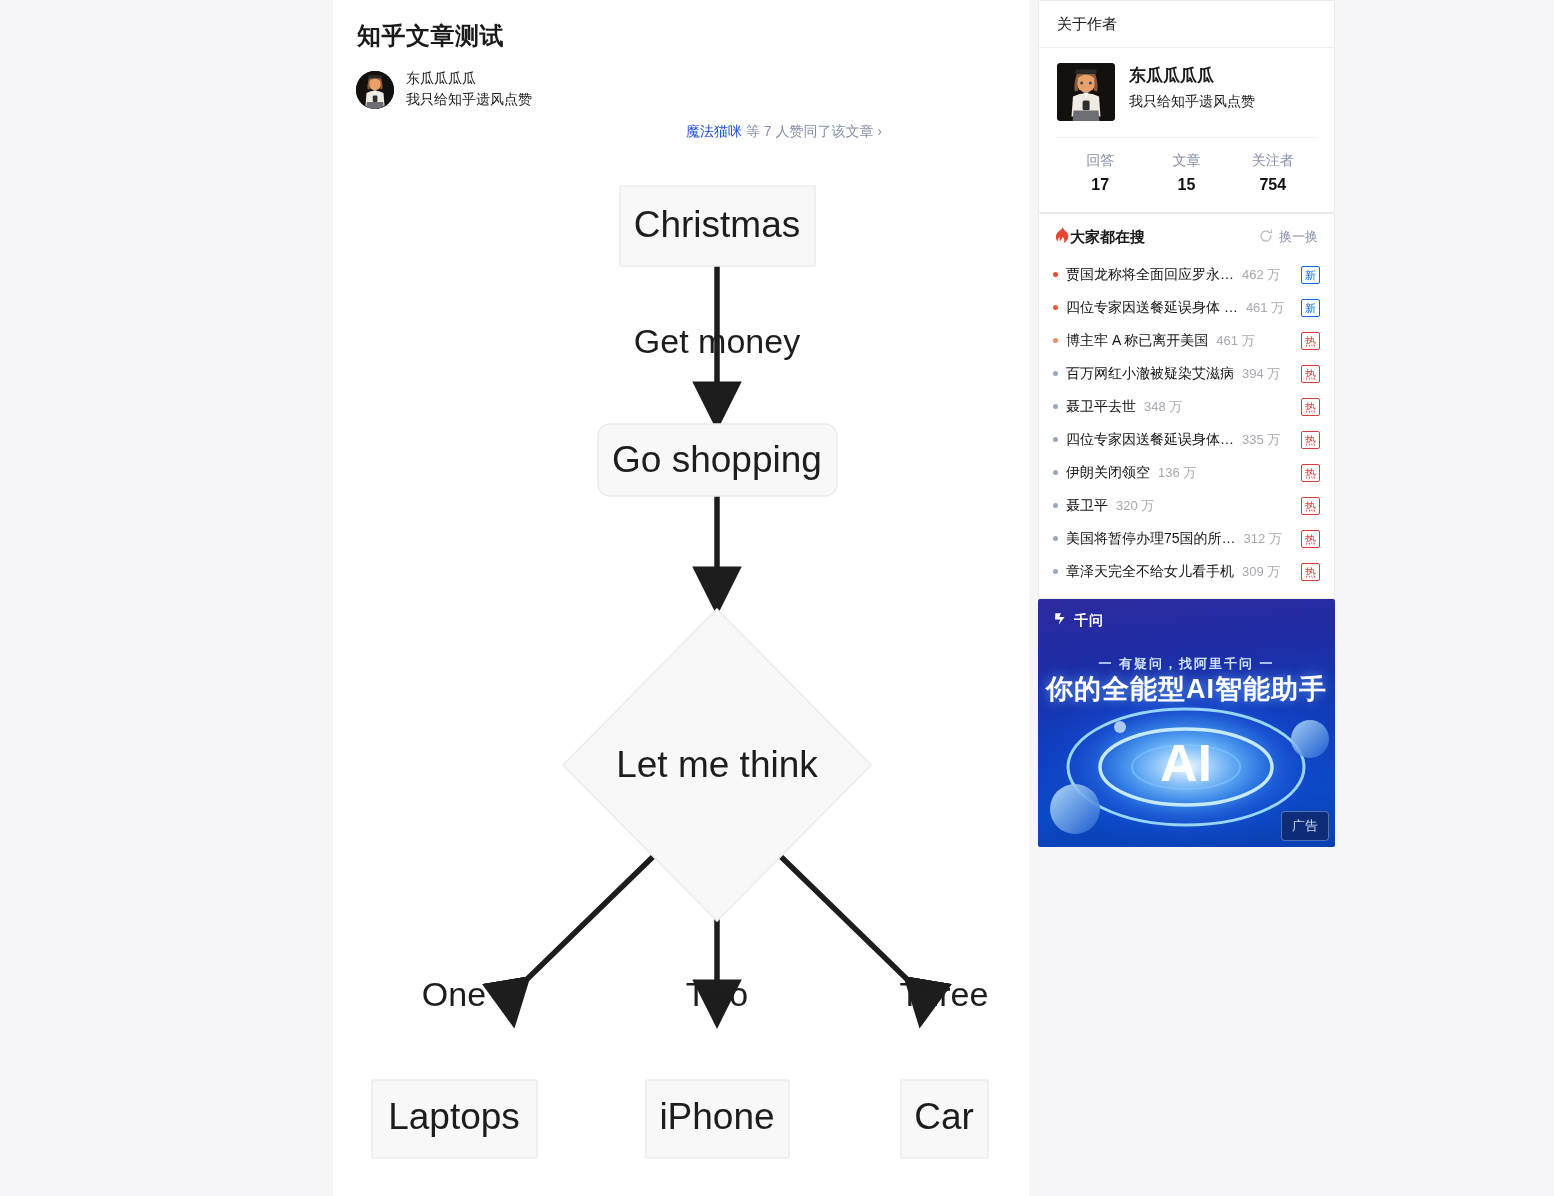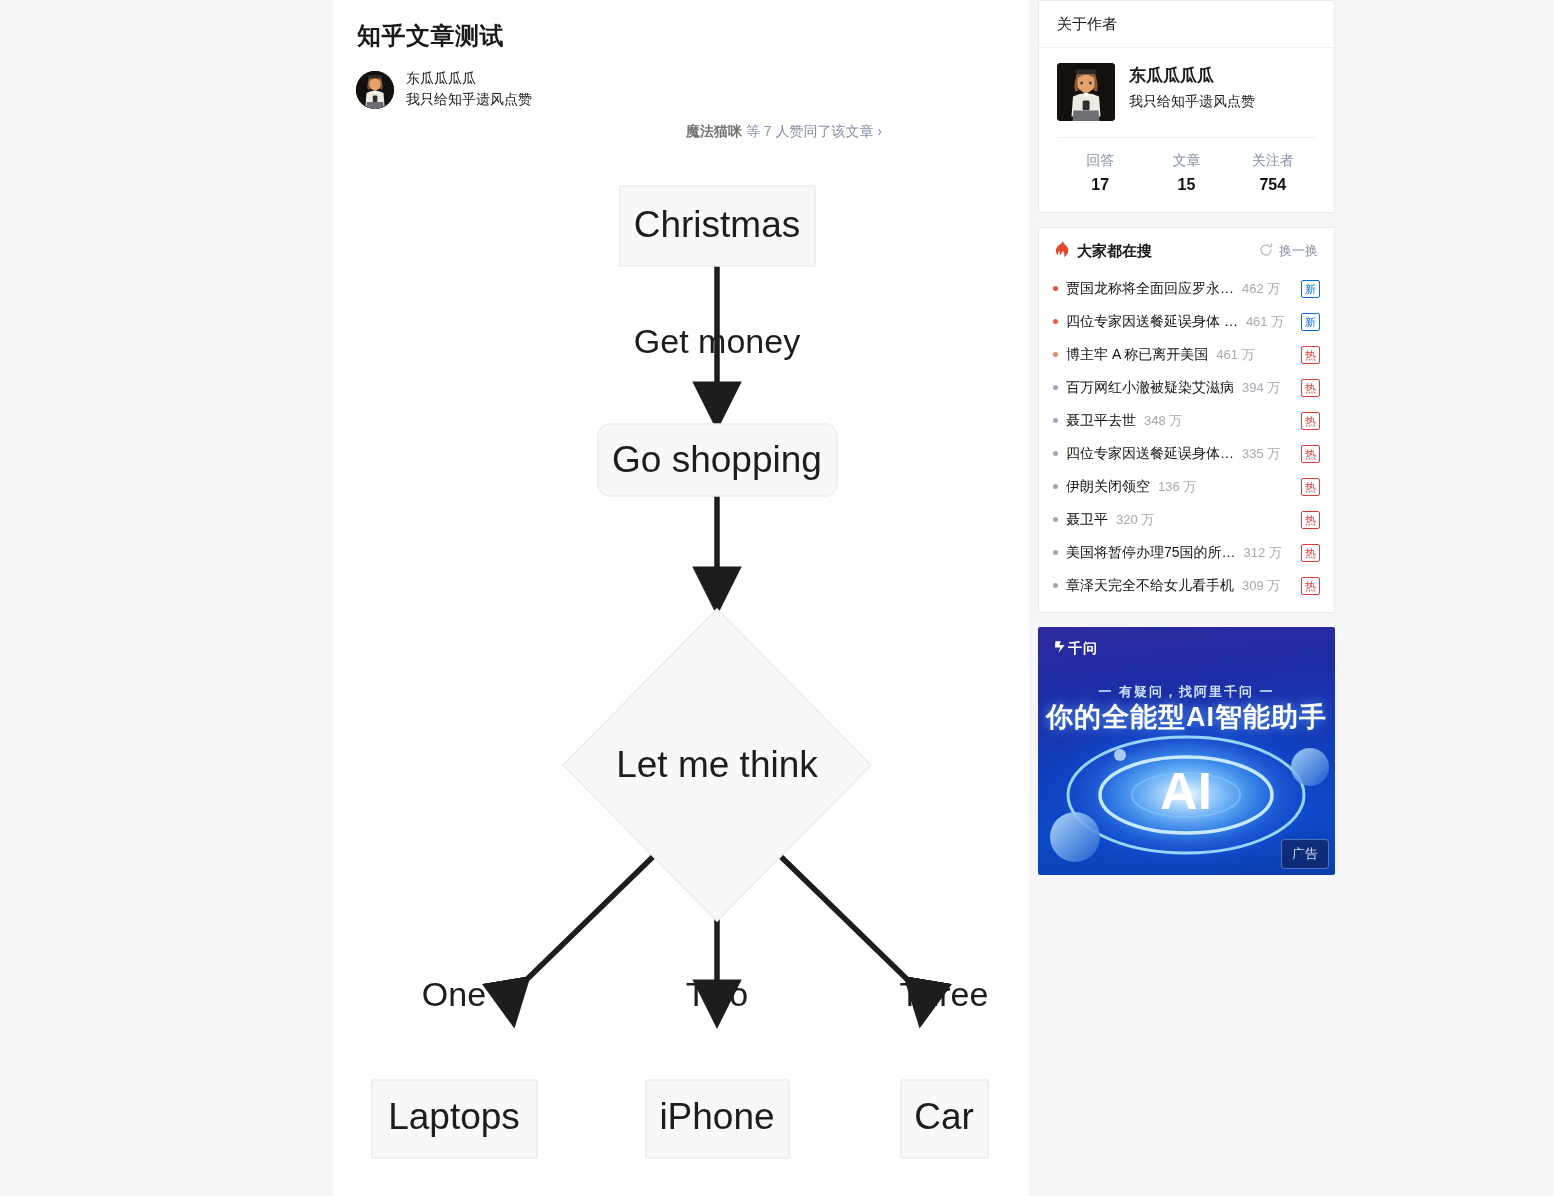--- a/index.html
+++ b/index.html
@@ -28,21 +28,21 @@
     overflow: hidden; flex: none; background: #15110f;
   }
   .author-meta { display: flex; flex-direction: column; gap: 3px; }
   .author-name { font-size: 14px; color: #1a1a1a; font-weight: 400; }
   .author-bio  { font-size: 14px; color: #1a1a1a; }
 
   .vote-line {
     position: absolute; left: 353px; top: 123px;
     font-size: 14px; color: #8590a6; white-space: nowrap;
   }
-  .vote-line .liker { color: #737373; font-weight: bold; }
+  .vote-line .liker { color: #1d4ed8; }
 
   
   .flow { position: absolute; left: 0; top: 150px; width: 696px; height: 1046px; }
   .flow svg { display: block; }
   .node-box {
     fill: #f8f8f8; stroke: #ececec; stroke-width: 1.6;
   }
   .node-label {
     font-family: "Liberation Sans", "DejaVu Sans", sans-serif;
     font-size: 37px; fill: #1d1d1d; text-anchor: middle;
@@ -53,21 +53,20 @@
     font-size: 34px; fill: #1d1d1d; text-anchor: middle;
     dominant-baseline: middle;
   }
   .edge { stroke: #1d1d1d; stroke-width: 5.5; fill: none; }
 
   
   .sidebar { position: absolute; left: 1038px; top: 0; width: 297px; }
 
   .card {
     background: #fff; border: 1px solid #ebebeb; border-radius: 2px;
-    margin-bottom: 14px;
   }
   .card-head {
     padding: 14px 18px 13px 18px;
     border-bottom: 1px solid #f0f0f2;
     font-size: 15px; color: #1a1a1a; font-weight: 400;
   }
 
   
   .author-card-body { padding: 15px 18px 0 18px; display: flex; gap: 14px; align-items: flex-start; }
   .avatar-lg { width: 58px; height: 58px; border-radius: 4px; overflow: hidden; flex:none; background:#15110f; }
@@ -79,21 +78,21 @@
   }
   .stat { flex: 1; text-align: center; }
   .stat-label { font-size: 14px; color: #8590a6; margin-bottom: 6px; }
   .stat-value { font-size: 16px; font-weight: 700; color: #121212; }
 
   
   .hot-head {
     display: flex; align-items: center; justify-content: space-between;
     padding: 13px 16px 11px 16px;
   }
-  .hot-title { display: flex; align-items: center; gap: 7px; font-size: 15px; font-weight: 600; color: #1a1a1a; }
+  .hot-title { display: flex; align-items: center; font-size: 15px; font-weight: 600; color: #1a1a1a; }
   .hot-refresh { display:flex; align-items:flex-end; gap:6px; font-size: 13px; color: #8590a6; cursor: pointer; }
   .hot-list { padding: 0 14px 10px 14px; }
   .hot-item {
     display: flex; align-items: center; gap: 8px;
     height: 33px; cursor: pointer;
   }
   .dot { width: 5px; height: 5px; border-radius: 50%; flex: none; }
   .hot-text {
     font-size: 14px; color: #121212; white-space: nowrap;
     overflow: hidden; text-overflow: ellipsis; max-width: 185px;
@@ -108,21 +107,21 @@
   .badge-hot { color: #e03a3a; }
 
   
   .ad {
     position: relative; width: 297px; height: 248px; border-radius: 2px;
     overflow: hidden; cursor: pointer;
     background:
       radial-gradient(ellipse 70% 48% at 50% 66%, rgba(56,160,255,.95) 0%, rgba(20,76,214,.55) 45%, rgba(17,31,140,0) 72%),
       linear-gradient(175deg, #2d2a9e 0%, #1f2ca4 22%, #103dbb 52%, #0b49c6 78%, #0a3fb0 100%);
   }
-  .ad-logo { position: absolute; left: 14px; top: 12px; display: flex; align-items: center; }
+  .ad-logo { position: absolute; left: 14px; top: 12px; display: flex; align-items: center; gap: 6px; }
   .ad-logo-text { color: #fff; font-size: 14px; font-weight: 600; letter-spacing: 1px; }
   .ad-sub {
     position: absolute; top: 56px; width: 100%; text-align: center;
     color: #cfe3ff; font-size: 13px; font-weight: 700; letter-spacing: 2px;
   }
   .ad-head {
     position: absolute; top: 72px; width: 100%; text-align: center;
     color: #ffffff; font-size: 27px; font-weight: 800; letter-spacing: 1px;
     text-shadow: 0 0 12px rgba(120,190,255,.75);
   }

